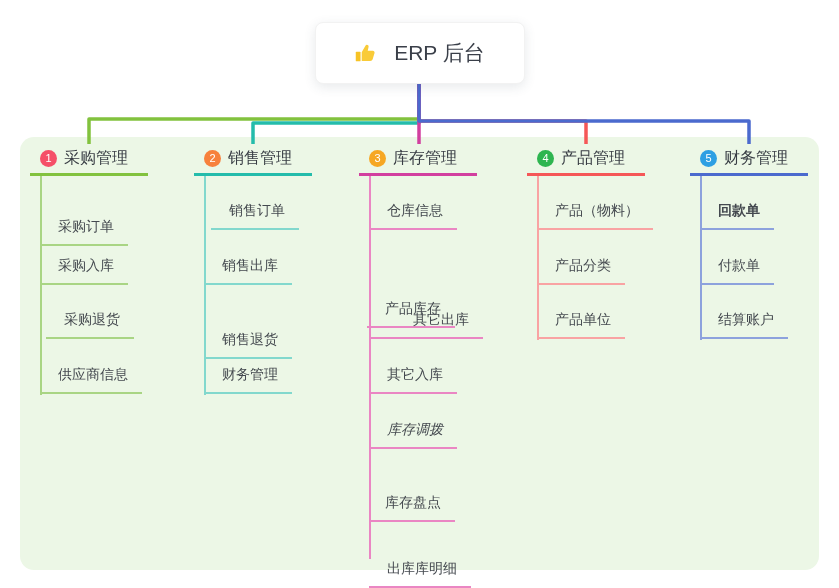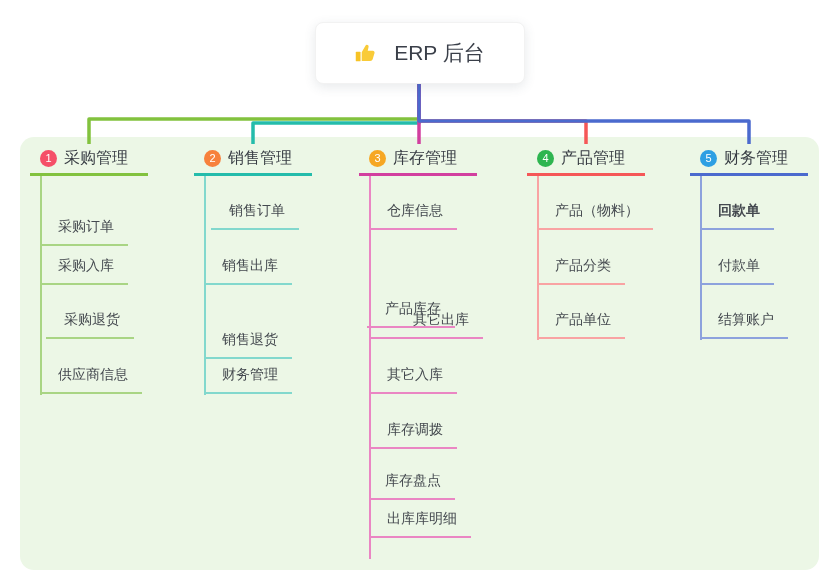--- a/index.html
+++ b/index.html
@@ -114,27 +114,27 @@
   </div>
         <div class="child" style="left: 367px; top: 254px; border-bottom-color: rgb(234, 134, 195); margin-top: 43px;">
     <span class="child-label">产品库存</span>
   </div>
         <div class="child" style="left: 369px; top: 308px; border-bottom-color: rgb(234, 134, 195); padding-left: 44px;">
     <span class="child-label">其它出库</span>
   </div>
         <div class="child" style="left: 369px; top: 363px; border-bottom-color: rgb(234, 134, 195);">
     <span class="child-label">其它入库</span>
   </div>
-        <div class="child" style="left: 369px; top: 418px; border-bottom-color: rgb(234, 134, 195);">
+        <div class="child" style="left: 369px; top: 418px; border-bottom-color: rgb(234, 134, 195); font-style: italic;">
     <span class="child-label">库存调拨</span>
   </div>
-        <div class="child" style="left: 369px; top: 469px; border-bottom-color: rgb(234, 134, 195); padding-left: 16px;">
+        <div class="child" style="left: 369px; top: 491px; border-bottom-color: rgb(234, 134, 195); padding-left: 16px;">
     <span class="child-label">库存盘点</span>
   </div>
-        <div class="child" style="left: 369px; top: 507px; border-bottom-color: rgb(234, 134, 195);">
+        <div class="child" style="left: 369px; top: 557px; border-bottom-color: rgb(234, 134, 195);">
     <span class="child-label">出库库明细</span>
   </div>
       </div>
 
   <div class="branch">
     <div class="branch-header" style="left: 527px; border-bottom-color: rgb(245, 87, 87);">
       <span class="badge" style="background: rgb(46, 181, 80);">4</span>
       <span class="branch-label">产品管理</span>
     </div>
     <div class="branch-line" style="left: 537px; height: 164px; background: rgb(249, 163, 163);"></div>

